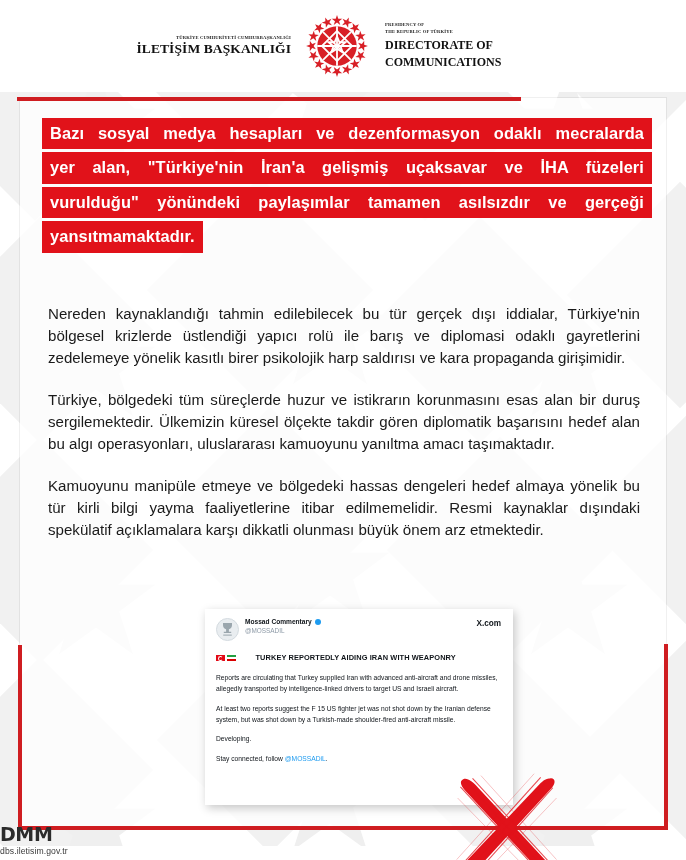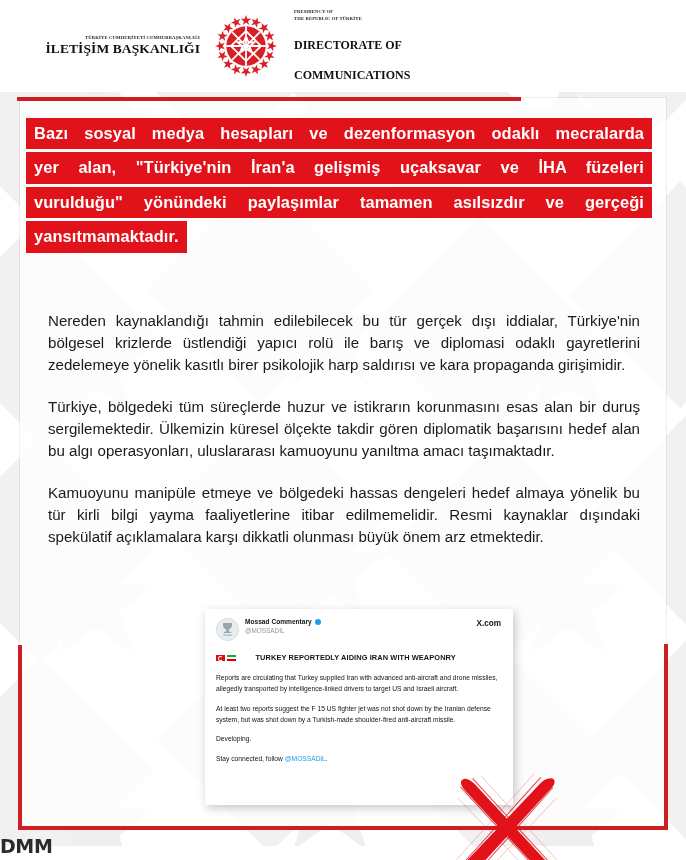--- a/index.html
+++ b/index.html
@@ -17,21 +17,21 @@
     overflow:hidden;
     background:#ffffff;
     z-index:0;
   }
 
   
   .header{
     position:absolute; top:0; left:0; right:0; height:92px;
     background:#ffffff;
     z-index:5;
-    display:flex; align-items:center; 
+    display:flex; align-items:center; justify-content:center;
     gap:0px;
   }
   .hdr-left{
     width:200px; text-align:right; padding-right:14px;
   }
   .hdr-left .small{
     font-size:4.6px; letter-spacing:.18px; color:#1a1a1a;
     font-family:"Liberation Serif", serif; font-weight:700;
     white-space:nowrap;
   }
@@ -45,21 +45,21 @@
     width:210px; text-align:left; padding-left:16px;
   }
   .hdr-right .small{
     font-size:4.6px; color:#1a1a1a; line-height:1.35;
     font-family:"Liberation Serif", serif; font-weight:700;
     letter-spacing:.15px;
   }
   .hdr-right .big{
     font-size:12px; color:#111; font-weight:700;
     font-family:"Liberation Serif", serif;
-    line-height:1.12; margin-top:17px;
+    line-height:1.12; margin-top:4px;
   }
 
   
   .card{
     position:absolute;
     left:20px; top:98px; right:20px; bottom:32px;
     z-index:3;
   }
   .card-bg{
     position:absolute; inset:0;
@@ -78,21 +78,21 @@
     position:absolute; left:-2px; right:-2px; bottom:-2px; height:4px;
     background:#cf1d21; z-index:6;
   }
   .edge-right{
     position:absolute; right:-2px; bottom:-2px; height:186px; width:4px;
     background:#cf1d21; z-index:6;
   }
 
   
   .headline{
-    position:absolute; left:6px; top:20px; right:14px;
+    position:absolute; left:22px; top:20px; right:14px;
     z-index:7;
   }
   .hl-line{
     display:block;
     background:#e1121a;
     color:#ffffff;
     font-weight:700;
     font-size:16.4px;
     line-height:1;
     padding:7px 8px 8px 8px;
@@ -105,21 +105,21 @@
     text-align-last:justify;
   }
   .hl-line.last{
     display:inline-block;
     white-space:nowrap;
     text-align-last:left;
   }
 
   
   .body-copy{
-    position:absolute; left:28px; right:26px; top:212px;
+    position:absolute; left:28px; right:26px; top:205px;
     z-index:7;
     color:#1a1a1a;
     font-size:15.1px;
     line-height:1.46;
     text-align:justify;
   }
   .body-copy p{margin:0 0 20px 0;}
   .body-copy p:last-child{margin-bottom:0;}
 
   
@@ -378,13 +378,14 @@
         <path d="M6 30 L92 118"></path>
         <path d="M112 30 L28 118"></path>
         <path d="M88 4 L5 96"></path>
       </g>
     </svg>
   </div>
 </div>
 
 <div class="footer">
   <div class="dmm">DMM</div>
+  <div class="dmm-url">dbs.iletisim.gov.tr</div>
 </div>
 
 </body></html>

